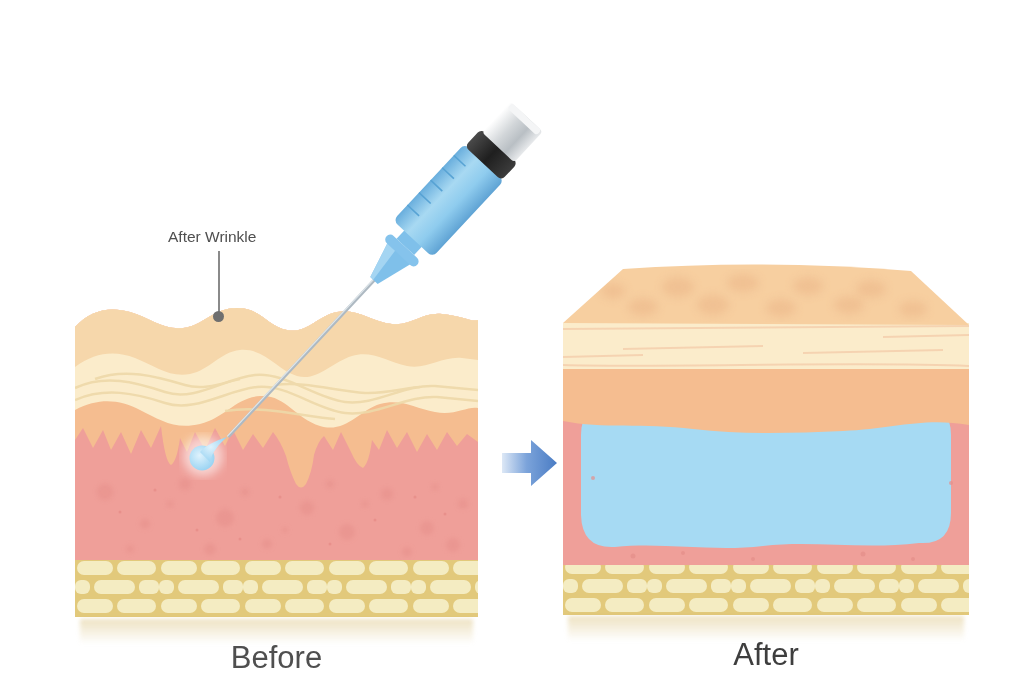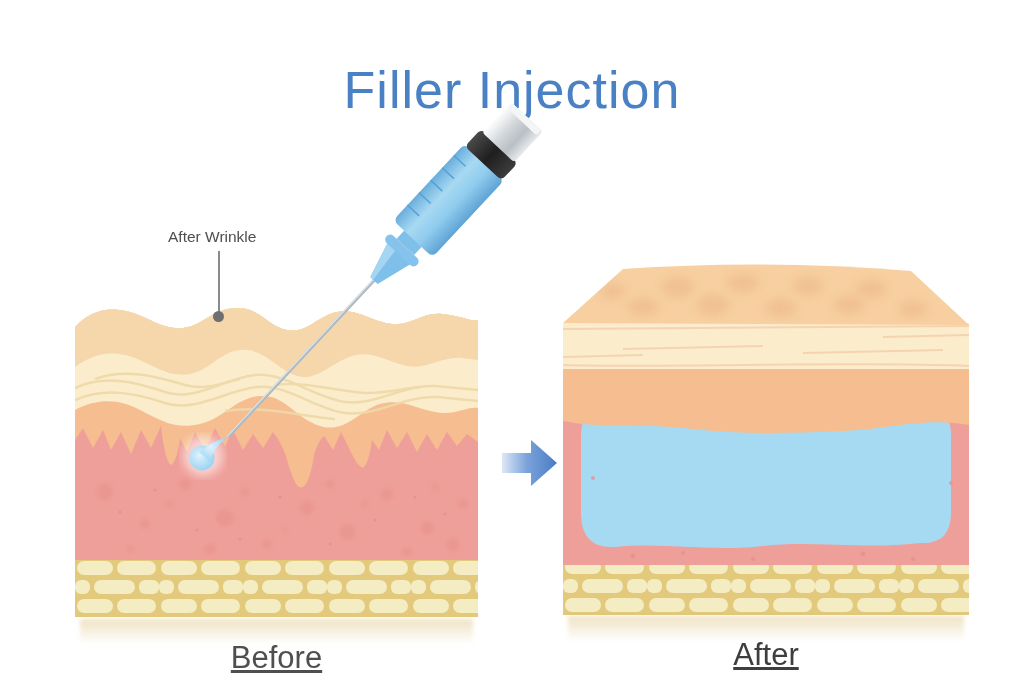--- a/index.html
+++ b/index.html
@@ -4,35 +4,34 @@
 <style>
   html,body{margin:0;padding:0;background:#fff;}
   #canvas{position:relative;width:1024px;height:694px;background:#fff;overflow:hidden;
           font-family:"Liberation Sans", sans-serif;}
   .abs{position:absolute;}
   #title{left:0;top:60px;width:1024px;text-align:center;font-size:52px;font-weight:500;
          color:var(--title-blue,#4a80c4);letter-spacing:1px;}
   #deep-wrinkle-label{left:168px;top:228px;font-size:15.5px;color:var(--label-gray,#585858);}
   #deep-wrinkle-line{left:218px;top:251px;width:2px;height:62px;background:#8a8a8a;}
   #deep-wrinkle-dot{left:213px;top:311px;width:11px;height:11px;border-radius:50%;background:#6f6f6f;}
-  .panel-label{font-size:31px;color:var(--label-gray,#4d4d4d);text-align:center;text-decoration:underline;}
+  .panel-label{font-size:31px;color:var(--label-gray,#4d4d4d);text-align:center;}
   #before-label{left:75px;top:640px;width:403px;}
   #after-label{left:563px;top:637px;width:406px;color:#3e3e3e;}
   .reflection{height:25px;filter:blur(2px);
     background:linear-gradient(180deg, rgba(214,186,110,0.42), rgba(255,255,255,0));}
   #before-reflection{left:80px;top:619px;width:393px;}
   #after-reflection{left:568px;top:616px;width:396px;}
   #overlay{left:0;top:0;pointer-events:none;}
 </style>
 </head>
 <body>
 
 <div id="canvas">
 
-  <div id="title" class="abs">Filler Injection</div>
 
   <svg class="abs" style="left:75px;top:292px" width="403" height="330" viewBox="0 0 403 330">
     <defs>
       <pattern id="cobble" width="84" height="38" patternUnits="userSpaceOnUse">
         <rect width="84" height="38" fill="var(--fat-yellow,#e2c97b)"></rect>
         <g fill="var(--fat-cell,#f4ecc2)">
           <rect x="2" y="3" width="36" height="14" rx="7"></rect>
           <rect x="42" y="3" width="39" height="14" rx="7"></rect>
           <rect x="0" y="22" width="15" height="14" rx="6"></rect>
           <rect x="19" y="22" width="41" height="14" rx="7"></rect>

